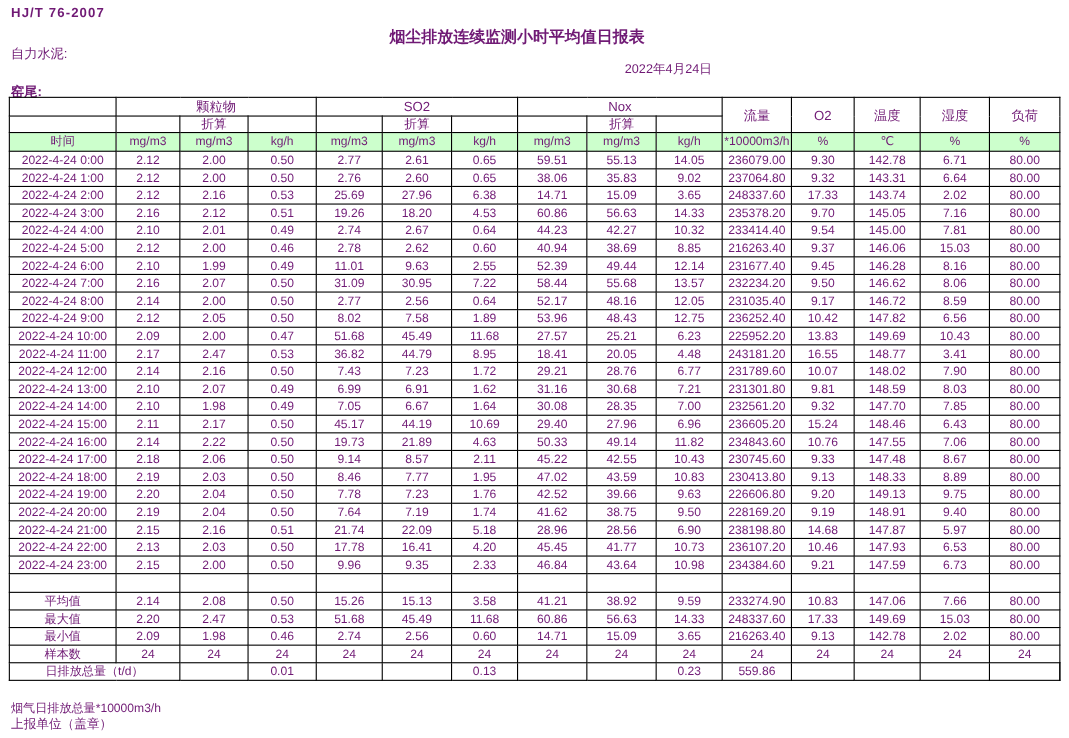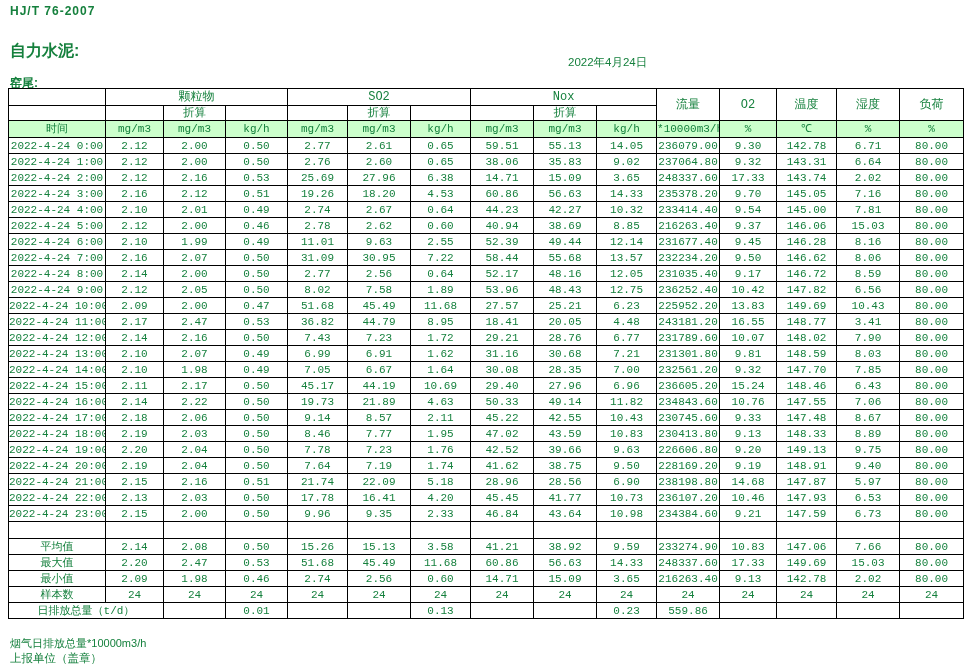--- a/index.html
+++ b/index.html
@@ -1,41 +1,42 @@
 <!DOCTYPE html>
 <html><head>
 <meta charset="utf-8">
 <style>
   html,body{margin:0;padding:0;background:#fff;}
   .page{position:relative;width:972px;height:671px;background:#fff;overflow:hidden;
-        font-family:"Liberation Sans","DejaVu Sans",sans-serif;color:#15803d;}
+        font-family:"Liberation Sans","DejaVu Sans",sans-serif;color:#701a75;}
   .doc-code{position:absolute;left:10px;top:4px;font-size:12px;font-weight:bold;letter-spacing:1px;}
   .title{position:absolute;left:0;top:24px;width:940px;text-align:center;font-size:14.5px;font-weight:bold;}
-  .company{position:absolute;left:10px;top:41px;font-size:16px;font-weight:bold;}
+  .company{position:absolute;left:10px;top:41px;font-size:12px;font-weight:normal;}
   .location{position:absolute;left:10px;top:63px;font-size:12px;font-weight:bold;margin-top:12px;}
   .date{position:absolute;left:568px;top:55px;font-size:11.5px;}
   table.report{position:absolute;left:8px;top:88px;width:955px;border-collapse:collapse;
-        table-layout:fixed;font-size:11px;font-family:Liberation Mono, monospace;}
+        table-layout:fixed;font-size:11px;}
   table.report td{border:1px solid #000;text-align:center;padding:0;height:15px;line-height:14px;
         overflow:hidden;white-space:nowrap;}
   thead tr.h1 td{height:16px;font-size:12px;}
   thead tr.h2 td{height:14px;font-size:11.5px;text-align:center;}
   thead tr.h3 td{height:16px;}
   tr.spacer td{height:16px;}
   td.left2{text-align:left;padding-left:3px;}
   td.o2col{vertical-align:bottom;padding-bottom:1px;}
   .note1{position:absolute;left:10px;top:636px;font-size:11px;}
   .note2{position:absolute;left:10px;top:651px;font-size:11.5px;}
   .note3{position:absolute;left:187px;top:651px;font-size:11.5px;margin-top:20px;}
 </style>
 </head>
 <body>
 
 <div class="page">
   <div class="doc-code">HJ/T 76-2007</div>
+  <div class="title">烟尘排放连续监测小时平均值日报表</div>
   <div class="company">自力水泥:</div>
   <div class="location">窑尾:</div>
   <div class="date">2022年4月24日</div>
 
   <table class="report">
     <colgroup>
       <col style="width:97px">
         <col style="width:58px">
         <col style="width:62px">
         <col style="width:62px">

